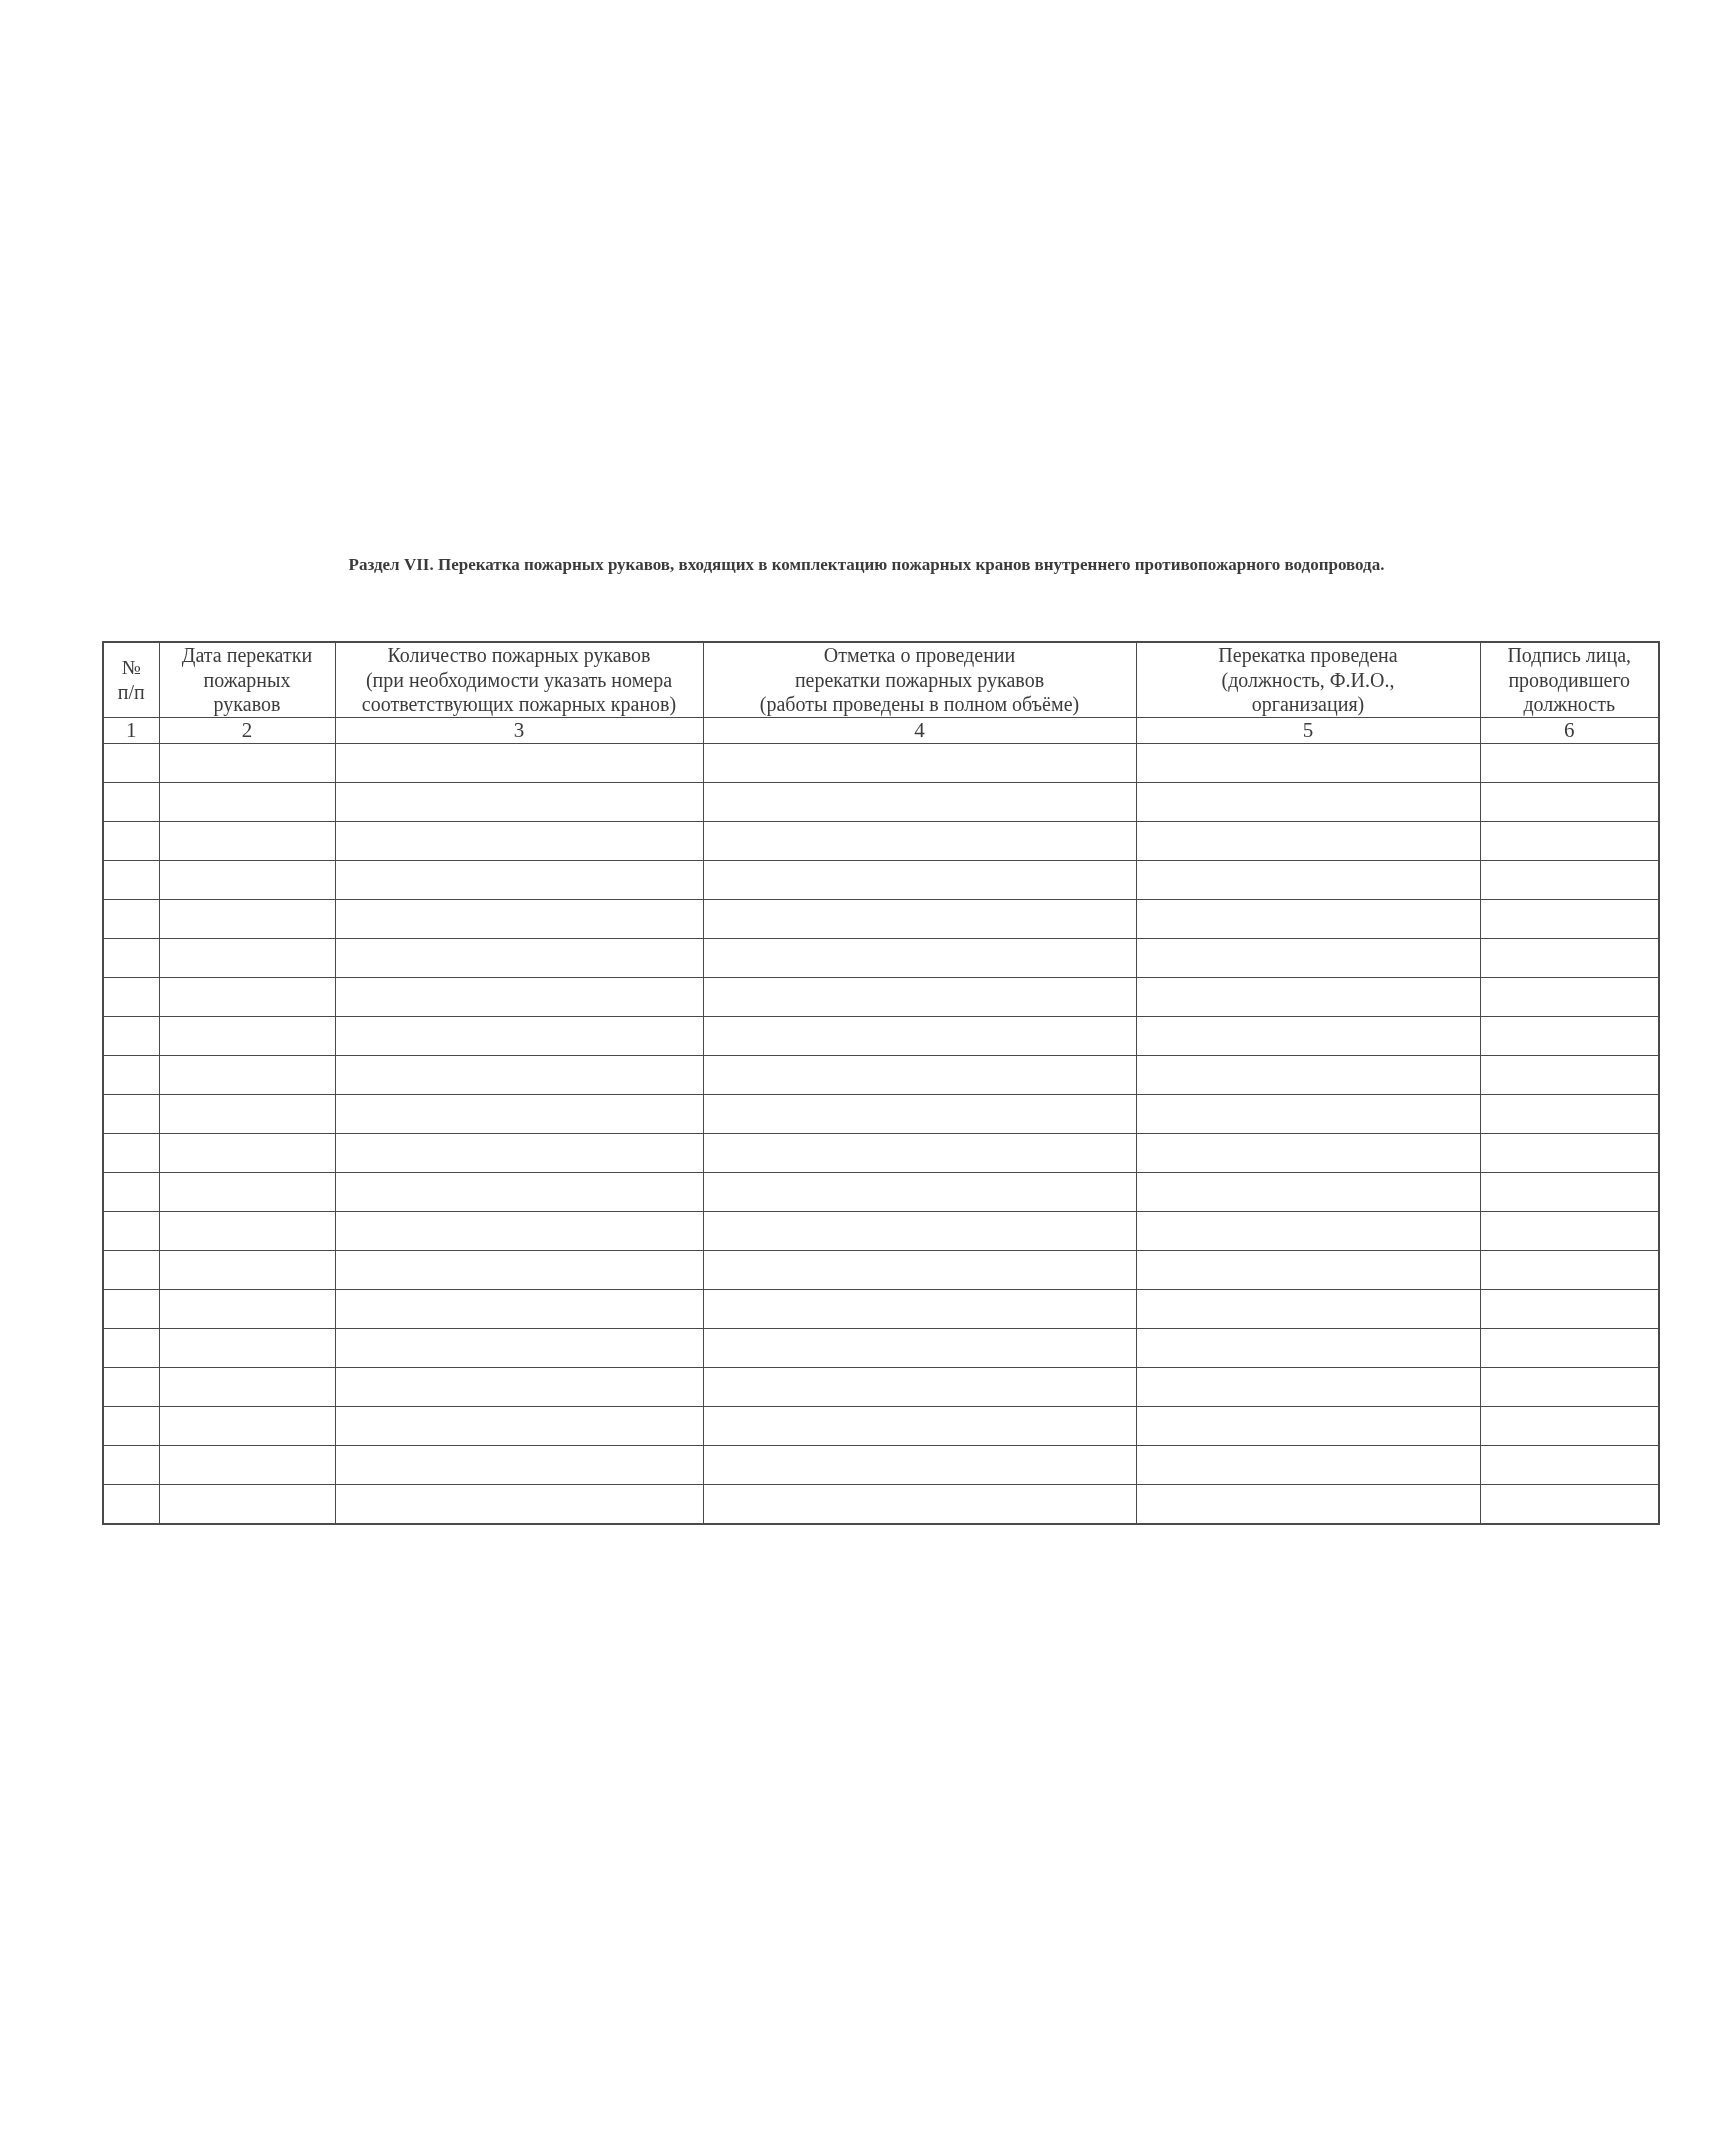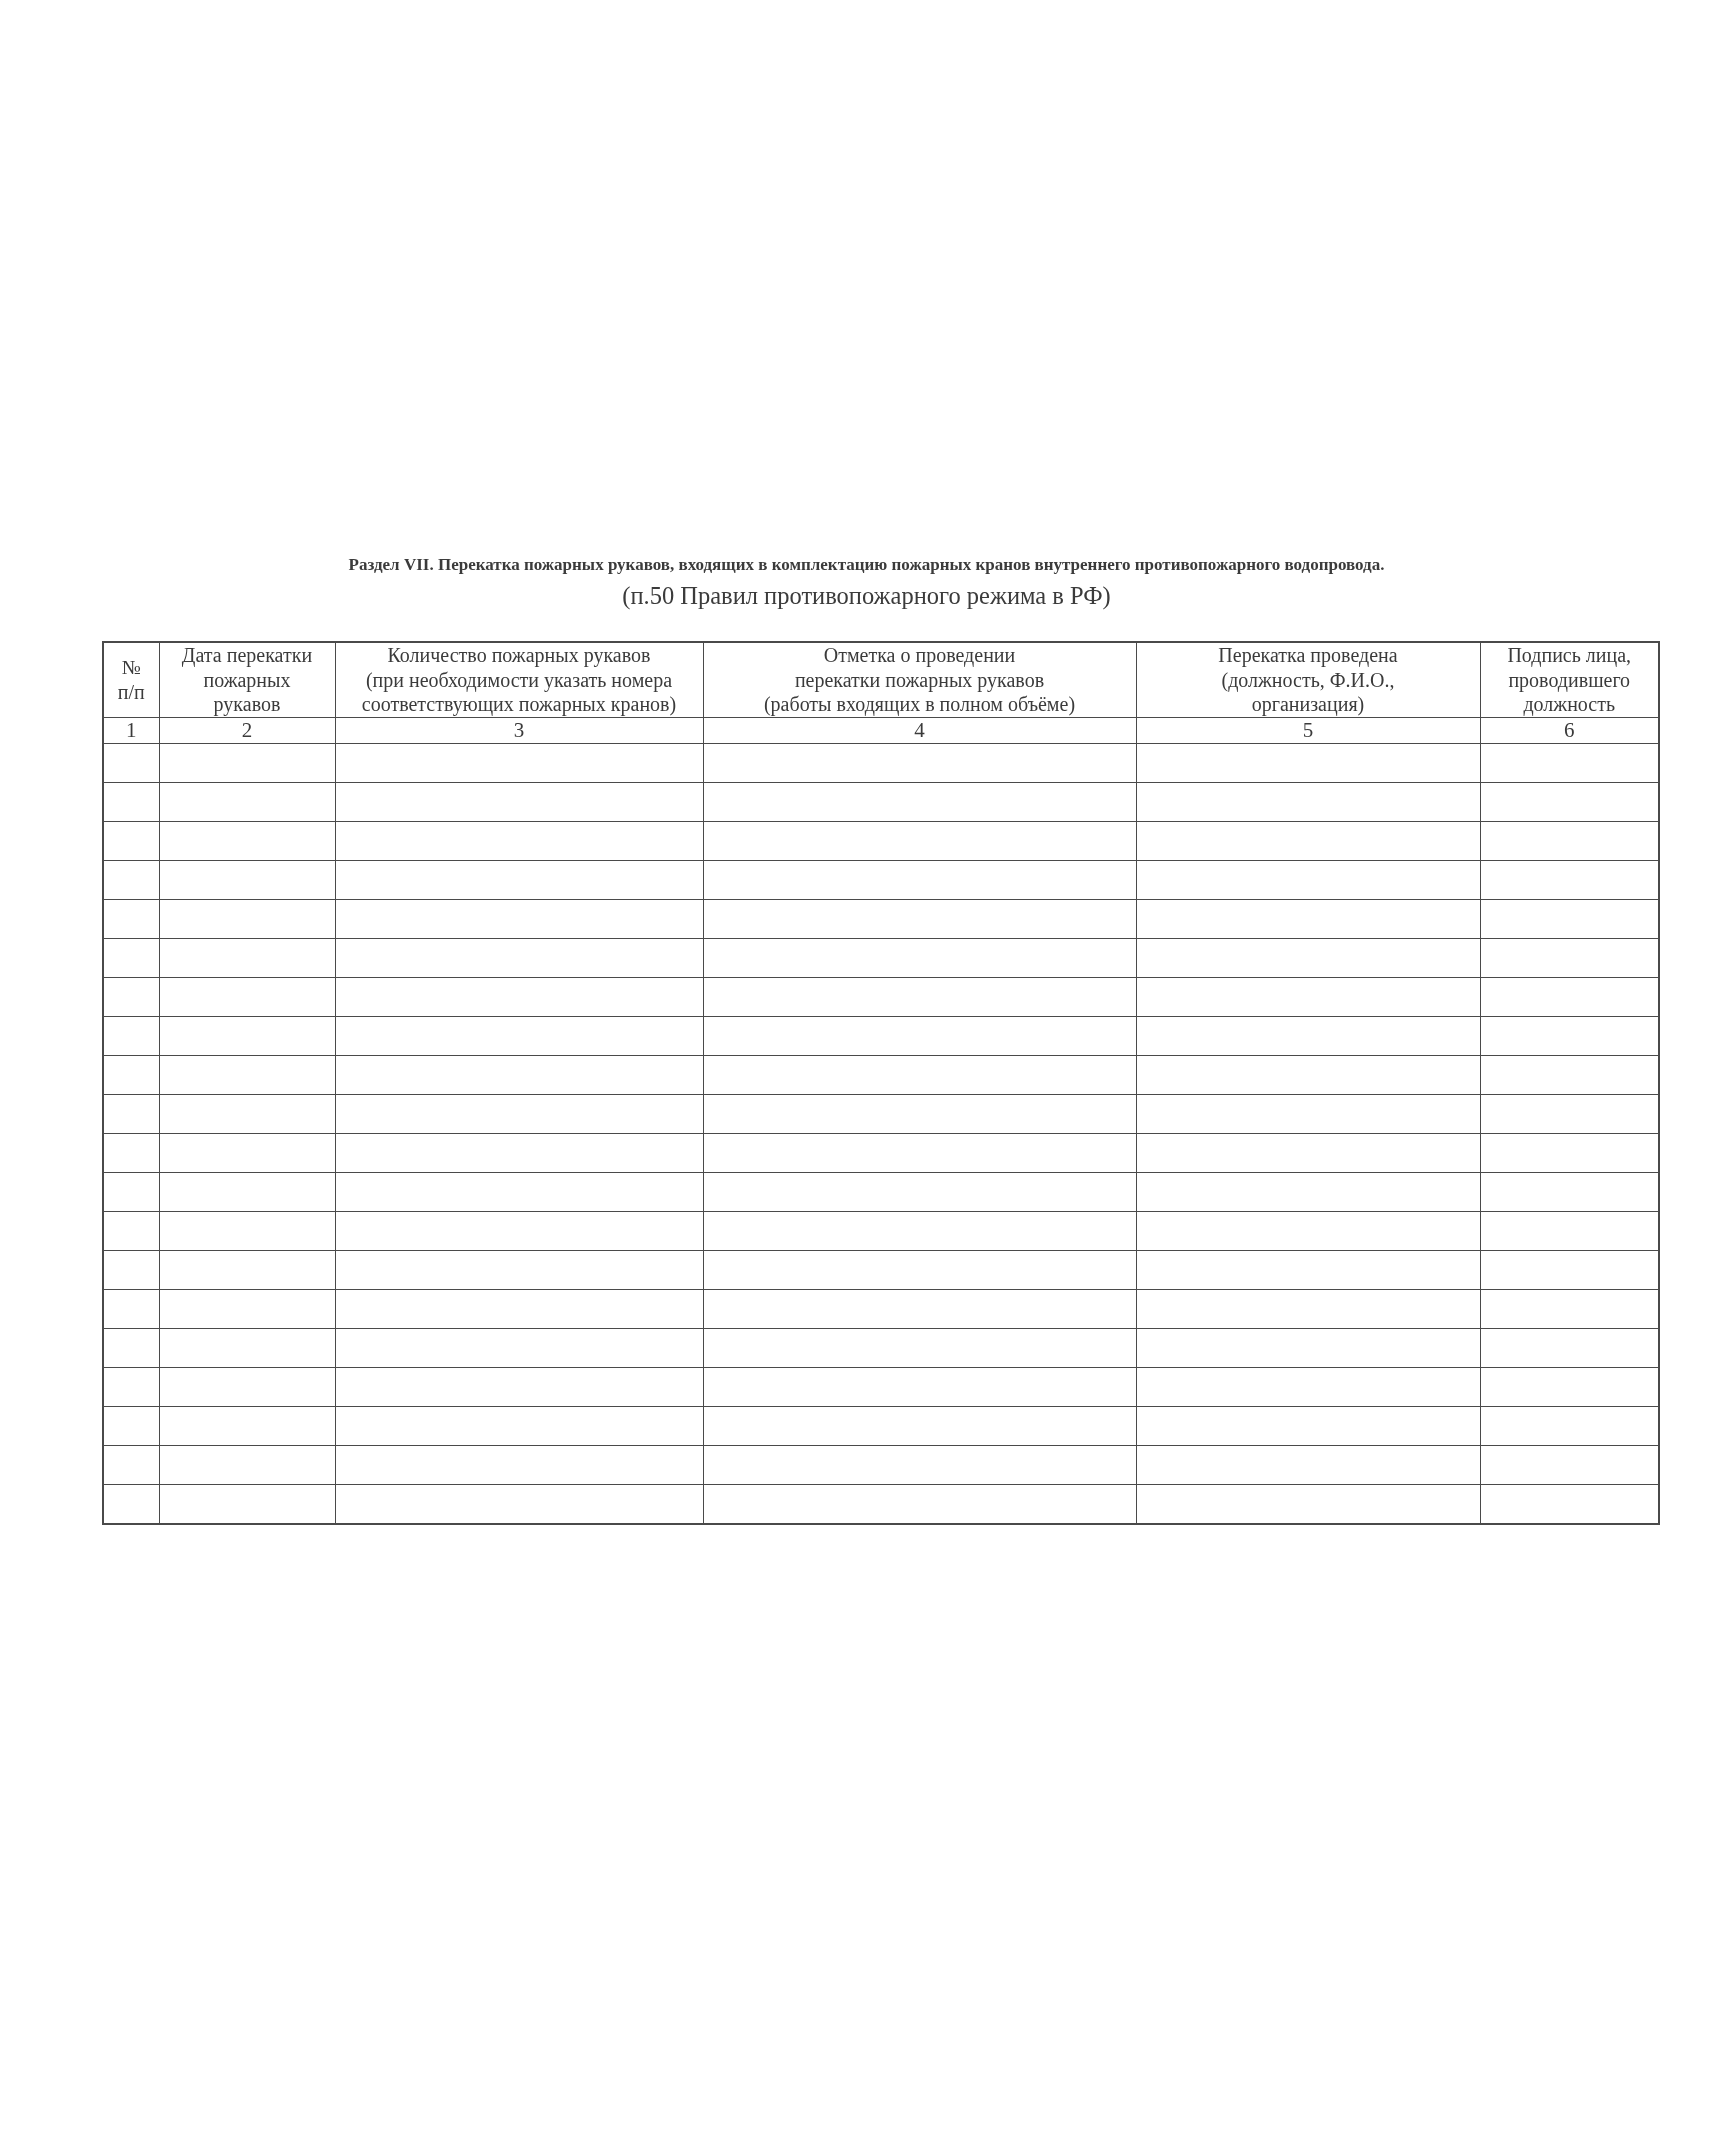--- a/index.html
+++ b/index.html
@@ -75,21 +75,20 @@
     height: 38px;
   }
 </style>
 </head>
 <body>
 
 <div class="page">
 
   <div class="heading">
     <div class="title">Раздел VII. Перекатка пожарных рукавов, входящих в комплектацию пожарных кранов внутреннего противопожарного водопровода.</div>
-    <div class="subtitle">(п.50 Правил противопожарного режима в РФ)</div>
   </div>
 
   <table class="journal">
     <colgroup>
       <col class="c1">
         <col class="c2">
         <col class="c3">
       <col class="c4">
         <col class="c5">
         <col class="c6">
@@ -99,21 +98,21 @@
         <th>№
 п/п</th>
         <th>Дата перекатки
 пожарных
 рукавов</th>
         <th>Количество пожарных рукавов
 (при необходимости указать номера
 соответствующих пожарных кранов)</th>
         <th>Отметка о проведении
 перекатки пожарных рукавов
-(работы входящих в полном объёме)</th>
+(работы проведены в полном объёме)</th>
         <th>Перекатка проведена
 (должность, Ф.И.О.,
 организация)</th>
         <th>Подпись лица,
 проводившего
 должность</th>
       </tr>
       <tr class="number-row">
         <td>1</td>
         <td>2</td>

